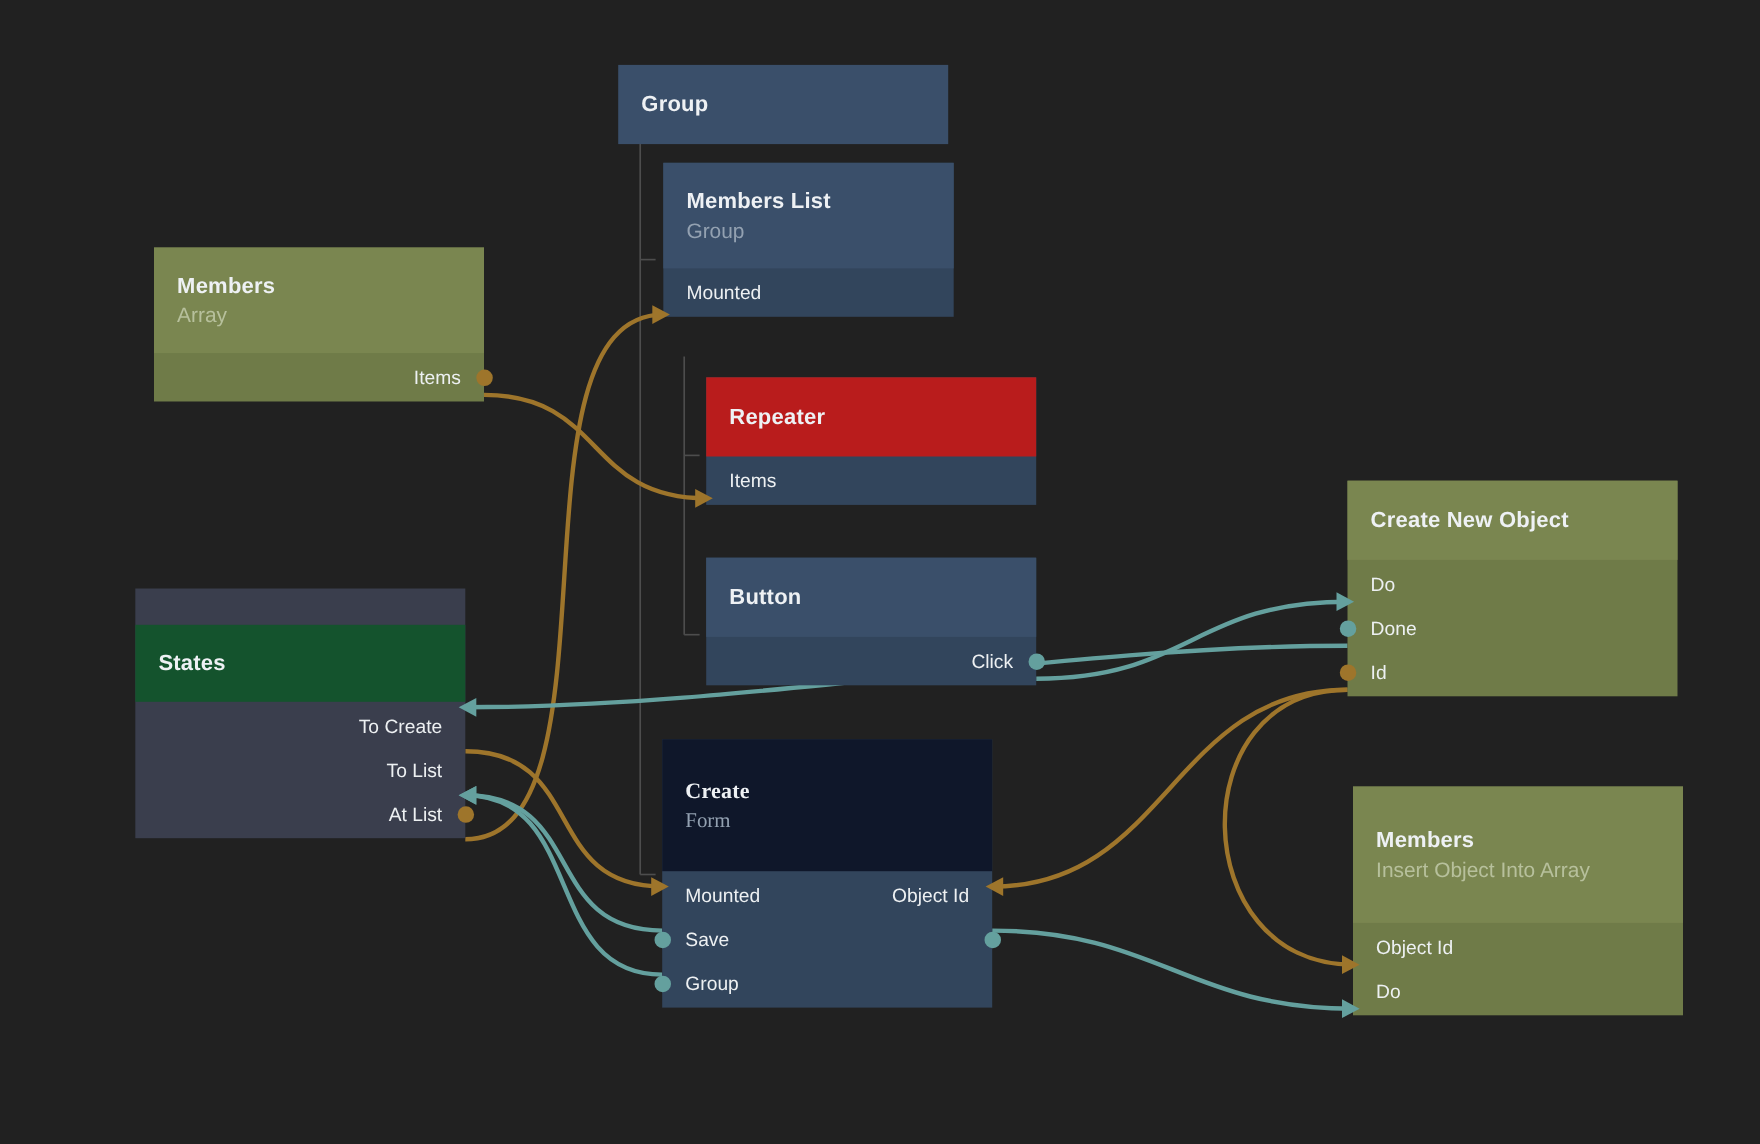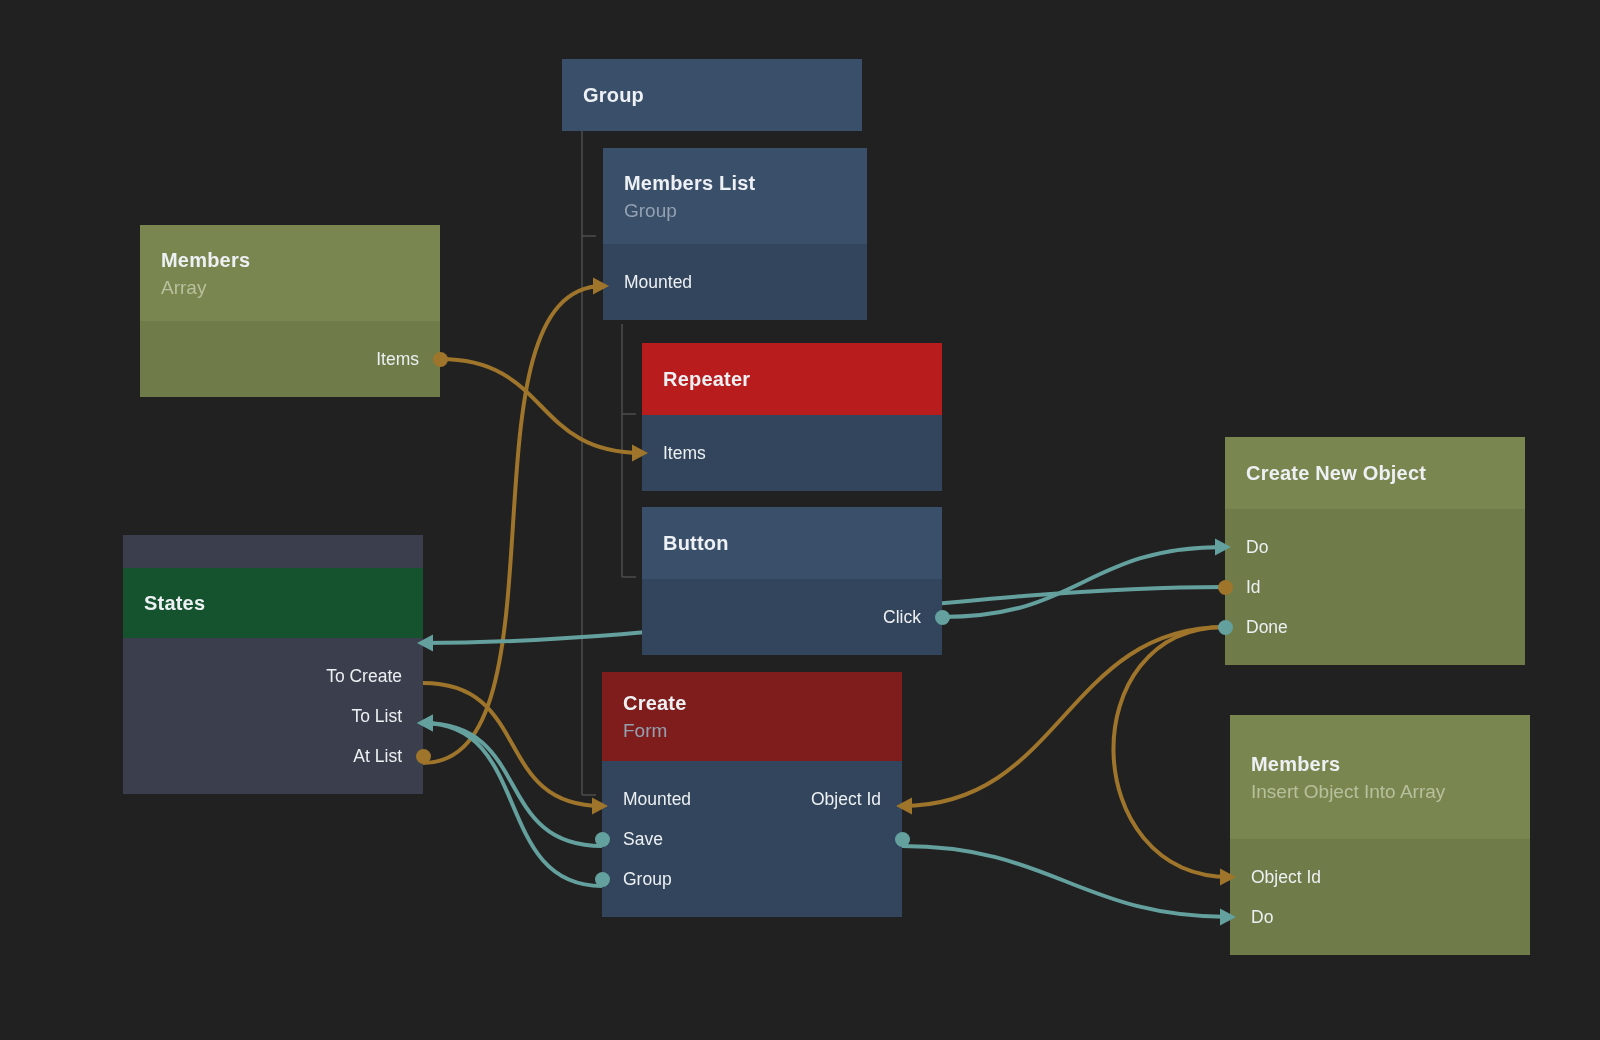--- a/index.html
+++ b/index.html
@@ -6,21 +6,21 @@
   body{width:1600px;height:1040px;overflow:hidden;font-family:"Liberation Sans",sans-serif;}
   #canvas{position:relative;width:1600px;height:1040px;background:#212121;}
   svg.layer{position:absolute;left:0;top:0;width:1600px;height:1040px;}
   #edge-layer{z-index:1;pointer-events:none;}
   #edge-layer path.wire{pointer-events:stroke;}
   #marker-layer{z-index:3;pointer-events:none;}
   .node{position:absolute;z-index:2;box-sizing:border-box;}
   .hd{display:flex;flex-direction:column;justify-content:center;padding:0 21px;box-sizing:border-box;}
   .title{font-size:20px;font-weight:bold;line-height:29px;letter-spacing:.2px;white-space:nowrap;}
   .sub{font-size:19px;line-height:26px;max-width:195px;}
-  .nbody{position:relative;padding:18px 0;}
+  .nbody{position:relative;padding:2px 0;}
   .prow{position:relative;height:40px;}
   .plabel{position:absolute;top:0;line-height:40px;font-size:17.5px;white-space:nowrap;}
   .plabel.left{left:21px;}
   .plabel.right{right:21px;}
   .dot{position:absolute;width:15px;height:15px;border-radius:50%;top:12.5px;}
   .dot.left{left:-7.5px;}
   .dot.right{right:-7.5px;}
 </style>
 </head>
 <body>
@@ -116,21 +116,21 @@
         <div class="prow">
           <div class="plabel right" style="color: rgb(237, 240, 242);">To List</div>
         </div>
         <div class="prow">
           <div class="plabel right" style="color: rgb(237, 240, 242); text-align: right;">At List</div>
           <div class="dot right" style="background: rgb(158, 117, 43);"></div>
         </div>
       </div>
     </div>
     <div class="node" style="left: 602px; top: 672px; width: 300px; background: rgb(50, 69, 92);">
-      <div class="hd" style="height: 89px; background: #7f1d1d;">
+      <div class="hd" style="height: 120px; background: #0f172a; font-family: Liberation Serif, serif;">
         <div class="title" style="color: rgb(238, 241, 244);">Create</div>
         <div class="sub" style="color: rgb(147, 161, 177);">Form</div>
       </div>
       <div class="nbody">
         <div class="prow">
           <div class="plabel left" style="color: rgb(237, 240, 242);">Mounted</div>
           <div class="plabel right" style="color: rgb(237, 240, 242);">Object Id</div>
         </div>
         <div class="prow">
           <div class="plabel left" style="color: rgb(237, 240, 242);">Save</div>
@@ -145,26 +145,26 @@
     </div>
     <div class="node" style="left: 1225px; top: 437px; width: 300px; background: rgb(111, 123, 72);">
       <div class="hd" style="height: 72px; background: rgb(122, 134, 80);">
         <div class="title" style="color: rgb(238, 241, 244);">Create New Object</div>
       </div>
       <div class="nbody">
         <div class="prow">
           <div class="plabel left" style="color: rgb(237, 240, 242);">Do</div>
         </div>
         <div class="prow">
+          <div class="plabel left" style="color: rgb(237, 240, 242);">Done</div>
+          <div class="dot left" style="background: rgb(100, 160, 158);"></div>
+        </div>
+        <div class="prow">
           <div class="plabel left" style="color: rgb(237, 240, 242);">Id</div>
           <div class="dot left" style="background: rgb(158, 117, 43);"></div>
-        </div>
-        <div class="prow">
-          <div class="plabel left" style="color: rgb(237, 240, 242);">Done</div>
-          <div class="dot left" style="background: rgb(100, 160, 158);"></div>
         </div>
       </div>
     </div>
     <div class="node" style="left: 1230px; top: 715px; width: 300px; background: rgb(111, 123, 72);">
       <div class="hd" style="height: 124px; background: rgb(122, 134, 80);">
         <div class="title" style="color: rgb(238, 241, 244);">Members</div>
         <div class="sub" style="color: rgb(183, 192, 156);">Insert Object Into Array</div>
       </div>
       <div class="nbody">
         <div class="prow">

